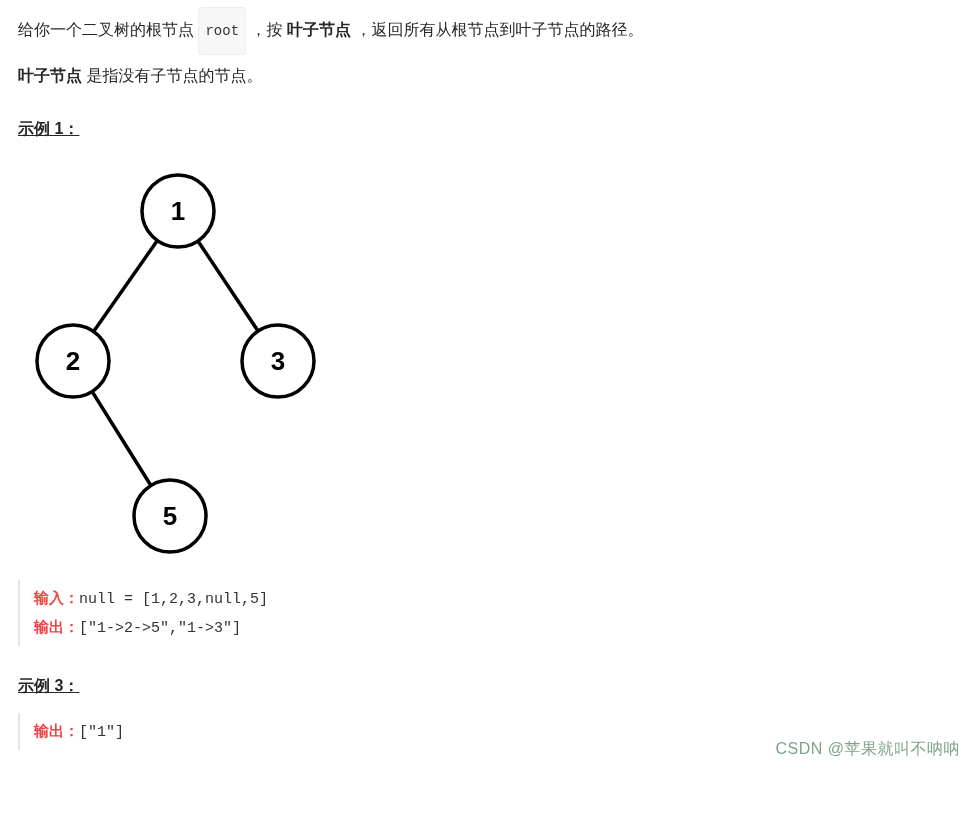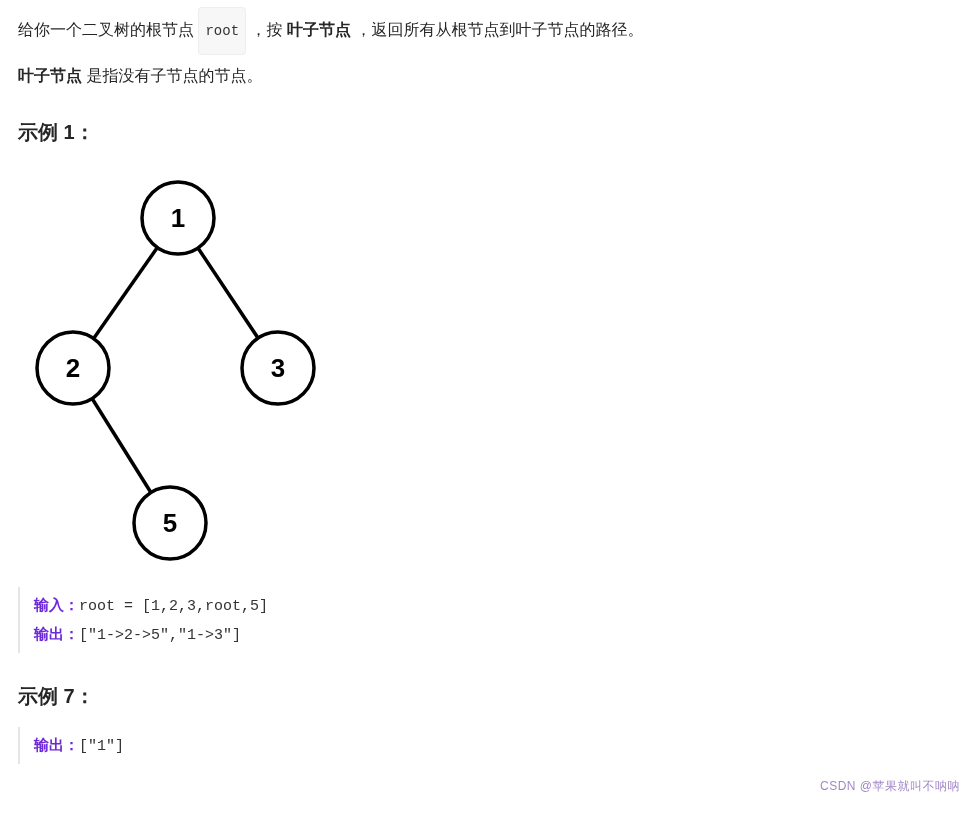--- a/index.html
+++ b/index.html
@@ -21,48 +21,49 @@
       border: 1px solid #eeeeee;
       border-radius: 4px;
       padding: 15px 6px;
       font-size: 14px;
       color: #333;
     }
     strong { font-weight: 700; }
     .heading {
       font-weight: 700;
       margin: 26px 0 14px 0;
-      font-size: 20px;
+      font-size: 16px;
+      text-decoration: underline;
     }
     .tree-svg {
       display: block;
       margin: 10px 0 14px 0;
     }
     .io-block {
       border-left: 2px solid #e5e5e5;
       padding: 4px 0 4px 14px;
       margin: 10px 0 18px 0;
       font-family: "SFMono-Regular", Consolas, "Liberation Mono", Menlo, monospace;
       font-size: 15px;
       line-height: 1.8;
       color: #333;
     }
     .io-block .label {
       font-family: -apple-system, BlinkMacSystemFont, "Segoe UI", "PingFang SC", "Microsoft YaHei", sans-serif;
       font-weight: 700;
-      color: #6d28d9;
+      color: #ef4444;
     }
     .io-block .row { white-space: pre; }
     .watermark {
       position: absolute;
-      bottom: 2px;
+      bottom: 22px;
       right: 18px;
-      color: #4c1d95;
+      color: #14532d;
       opacity: 0.55;
-      font-size: 12px;
+      font-size: 16px;
       letter-spacing: 0.5px;
       pointer-events: none;
     }
   </style>
 </head>
 <body>
 
 <p>
   <span>给你一个二叉树的根节点 </span>
   <span class="code-inline">root</span>
@@ -86,23 +87,23 @@
     <text x="160" y="55" text-anchor="middle" dominant-baseline="central" font-family="Arial, sans-serif" font-size="26" font-weight="700" fill="#000">1</text>
     <circle cx="55" cy="205" r="36" fill="#ffffff" stroke="#000" stroke-width="3.5"></circle>
     <text x="55" y="205" text-anchor="middle" dominant-baseline="central" font-family="Arial, sans-serif" font-size="26" font-weight="700" fill="#000">2</text>
     <circle cx="260" cy="205" r="36" fill="#ffffff" stroke="#000" stroke-width="3.5"></circle>
     <text x="260" y="205" text-anchor="middle" dominant-baseline="central" font-family="Arial, sans-serif" font-size="26" font-weight="700" fill="#000">3</text>
     <circle cx="152" cy="360" r="36" fill="#ffffff" stroke="#000" stroke-width="3.5"></circle>
     <text x="152" y="360" text-anchor="middle" dominant-baseline="central" font-family="Arial, sans-serif" font-size="26" font-weight="700" fill="#000">5</text>
   </svg>
 
 <div class="io-block">
-  <div class="row"><span class="label">输入：</span><span>root = [1,2,3,root,5]</span></div>
+  <div class="row"><span class="label">输入：</span><span>null = [1,2,3,null,5]</span></div>
   <div class="row"><span class="label">输出：</span><span>["1-&gt;2-&gt;5","1-&gt;3"]</span></div>
 </div>
 
-<div class="heading">示例 7：</div>
+<div class="heading">示例 3：</div>
 
 <div class="io-block">
   <div class="row"><span class="label">输出：</span><span>["1"]</span></div>
 </div>
 
 <div class="watermark">CSDN @苹果就叫不呐呐</div>
 
 </body></html>

